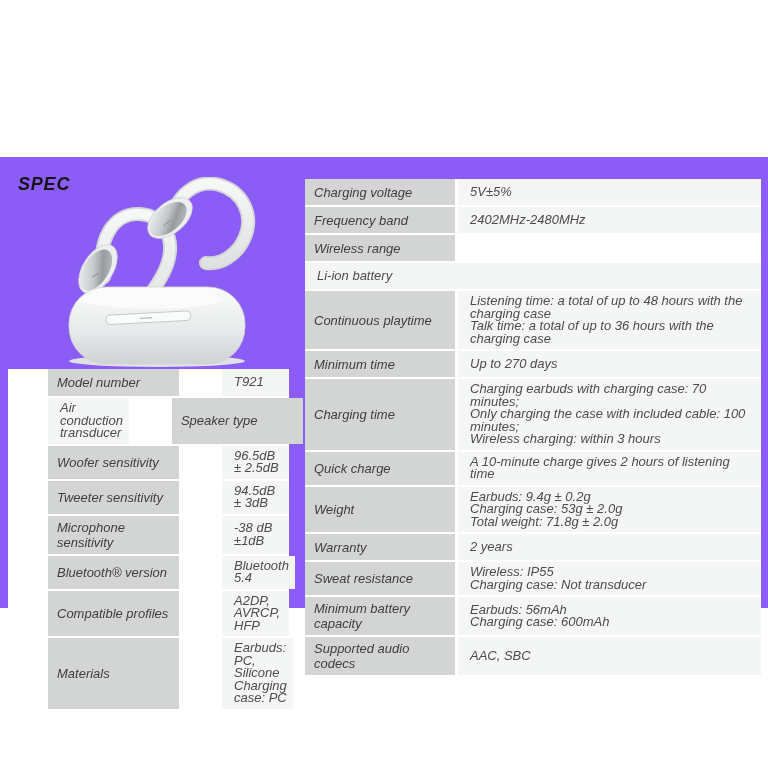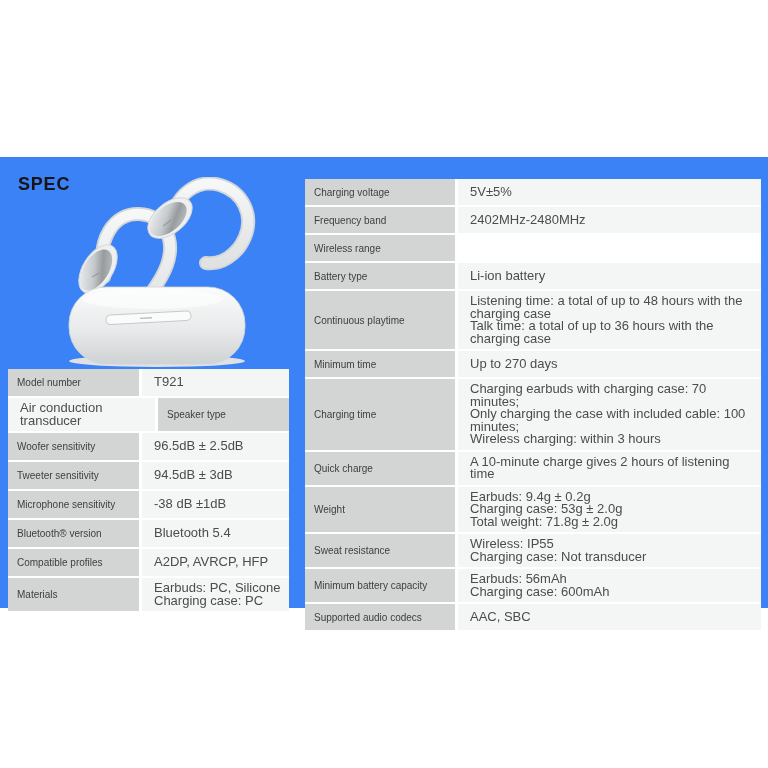--- a/index.html
+++ b/index.html
@@ -3,48 +3,49 @@
 <meta charset="utf-8">
 <style>
   * { margin:0; padding:0; box-sizing:border-box; }
   html,body { background:#ffffff; font-family:"Liberation Sans", sans-serif; }
   .canvas {
     position:relative; width:768px; height:768px;
     background:#ffffff; overflow:hidden;
   }
   .panel {
     position:absolute; left:0; top:157px; width:768px; height:451px;
-    background:#3b82f6;
+    background:#8b5cf6;
+    font-style:italic;
   }
   .spec-heading {
     position:absolute; left:18px; top:17px;
     font-size:18px; font-weight:700; letter-spacing:0.8px; color:#151515;
   }
   .product-image { position:absolute; left:52px; top:20px; width:212px; height:192px; }
   .product-image svg { display:block; width:100%; height:100%; }
 
   .spec-table {
     position:absolute; display:flex; flex-direction:column; gap:2px;
     background:#ffffff;
   }
   .spec-table.left  { left:8px;   top:212px; width:281px; }
   .spec-table.right { left:305px; top:22px;  width:456px; }
   .spec-row { display:flex; gap:3px; background:#ffffff; }
   .cell {
     display:flex; flex-direction:column; justify-content:center;
   }
   .cell.label {
     background:#d3d4d4; color:#3e3e3e;
-    font-size:10px; padding:4px 6px 4px 9px; flex:0 0 auto;
+    font-size:13px; padding:4px 6px 4px 9px; flex:0 0 auto;
   }
   .cell.value {
     background:#f4f5f5; color:#4c4c4c;
     font-size:13px; line-height:12.5px; padding:4px 6px 4px 12px; flex:1;
   }
-  .left  .cell { min-height:27px; }
+  .left  .cell { min-height:27px;margin-left:40px; }
   .right .cell { min-height:26px; }
   .left  .cell.label { width:131px; }
   .right .cell.label { width:150px; }
 </style>
 </head>
 <body>
 
 <div class="canvas">
   <div class="panel">
 
@@ -160,21 +161,20 @@
         <div class="spec-row">
           <div class="cell label">Frequency band</div>
           <div class="cell value">
             <div>2402MHz-2480MHz</div>
           </div>
         </div>
         <div class="spec-row">
           <div class="cell label">Wireless range</div>
         </div>
         <div class="spec-row">
-          <div class="cell label">Battery type</div>
           <div class="cell value">
             <div>Li-ion battery</div>
           </div>
         </div>
         <div class="spec-row">
           <div class="cell label">Continuous playtime</div>
           <div class="cell value">
             <div>Listening time: a total of up to 48 hours with the charging case</div>
             <div>Talk time: a total of up to 36 hours with the charging case</div>
           </div>
@@ -201,20 +201,26 @@
         </div>
         <div class="spec-row">
           <div class="cell label">Weight</div>
           <div class="cell value">
             <div>Earbuds: 9.4g ± 0.2g</div>
             <div>Charging case: 53g ± 2.0g</div>
             <div>Total weight: 71.8g ± 2.0g</div>
           </div>
         </div>
         <div class="spec-row">
+          <div class="cell label">Warranty</div>
+          <div class="cell value">
+            <div>2 years</div>
+          </div>
+        </div>
+        <div class="spec-row">
           <div class="cell label">Sweat resistance</div>
           <div class="cell value">
             <div>Wireless: IP55</div>
             <div>Charging case: Not transducer</div>
           </div>
         </div>
         <div class="spec-row">
           <div class="cell label">Minimum battery capacity</div>
           <div class="cell value">
             <div>Earbuds: 56mAh</div>

